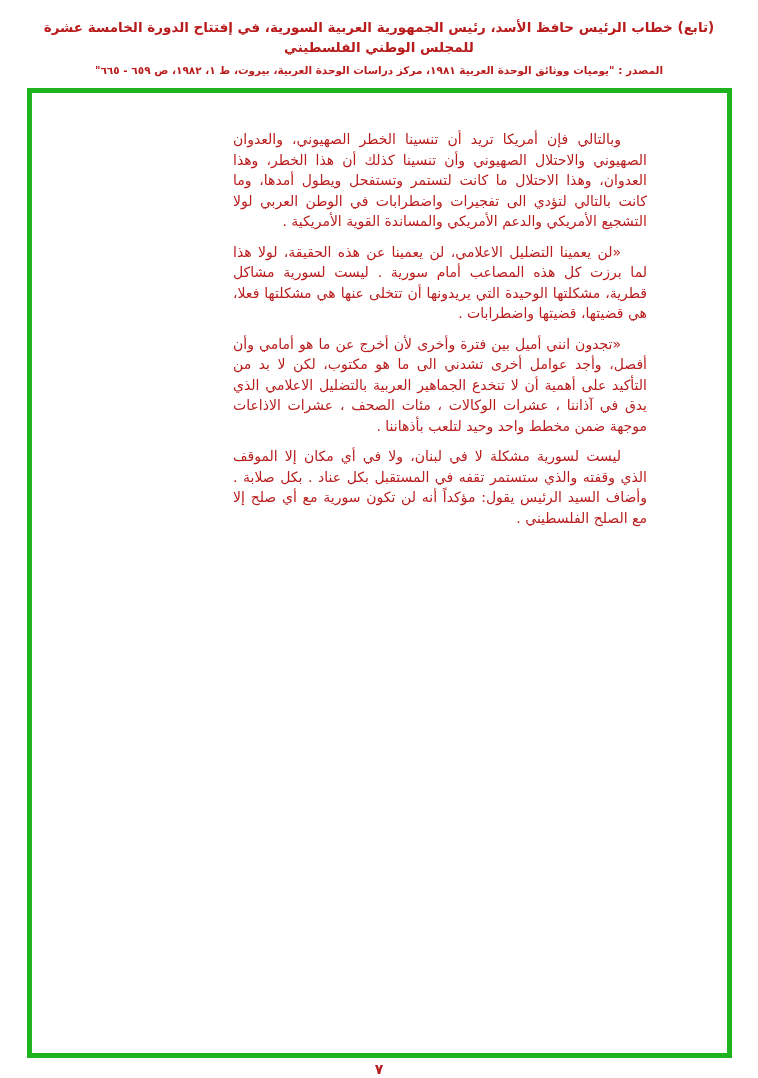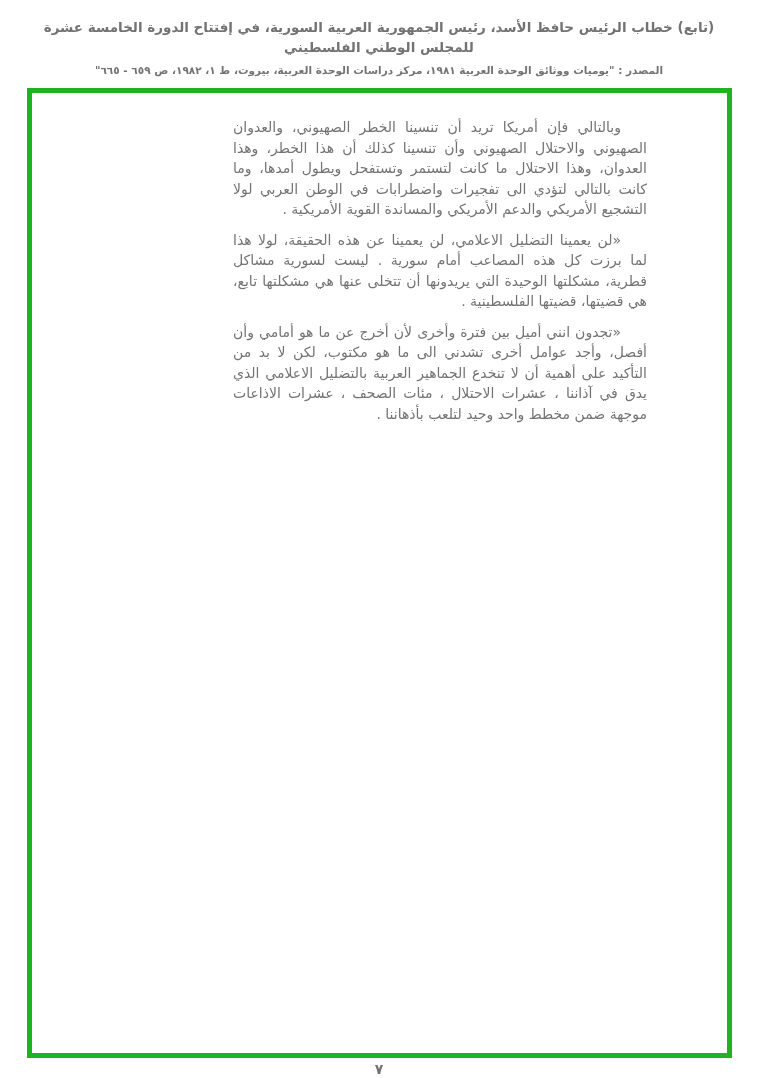--- a/index.html
+++ b/index.html
@@ -8,21 +8,21 @@
     background: #ffffff;
   }
   .page {
     position: relative;
     width: 758px;
     height: 1078px;
     background: #ffffff;
     direction: rtl;
     font-family: "DejaVu Sans", sans-serif;
     overflow: hidden;
-    color: #737373;
+    color: #b91c1c;
   }
   .header {
     text-align: center;
     padding-top: 18px;
   }
   .doc-title {
     font-weight: bold;
     font-size: 13.5px;
     line-height: 1.45;
     padding: 0 26px;
@@ -38,21 +38,21 @@
     top: 88px;
     right: 26px;
     left: 27px;
     bottom: 20px;
     border: 5px solid #1fb31f;
     overflow: hidden;
     background: #ffffff;
   }
   .content {
     position: absolute;
-    top: 24px;
+    top: 36px;
     right: 80px;
     width: 414px;
   }
   .para {
     margin: 0 0 10px 0;
     font-size: 14px;
     line-height: 20.5px;
     text-align: justify;
     text-indent: 26px;
   }
@@ -72,20 +72,21 @@
 <div class="page">
 
   <div class="header">
     <div class="doc-title">(تابع) خطاب الرئيس حافظ الأسد، رئيس الجمهورية العربية السورية، في إفتتاح الدورة الخامسة عشرة للمجلس الوطني الفلسطيني</div>
     <div class="doc-source">المصدر :  "يوميات ووثائق الوحدة العربية ١٩٨١، مركز دراسات الوحدة العربية، بيروت، ط ١، ١٩٨٢، ص ٦٥٩ - ٦٦٥"</div>
   </div>
 
   <div class="frame" style="border-color: rgb(31, 179, 31);">
     <div class="content">
       <p class="para">وبالتالي فإن أمريكا تريد أن تنسينا الخطر الصهيوني، والعدوان الصهيوني والاحتلال الصهيوني وأن تنسينا كذلك أن هذا الخطر، وهذا العدوان، وهذا الاحتلال ما كانت لتستمر وتستفحل ويطول أمدها، وما كانت بالتالي لتؤدي الى تفجيرات واضطرابات في الوطن العربي لولا التشجيع الأمريكي والدعم الأمريكي والمساندة القوية الأمريكية .</p>
-      <p class="para">«لن يعمينا التضليل الاعلامي، لن يعمينا عن هذه الحقيقة، لولا هذا لما برزت كل هذه المصاعب أمام سورية . ليست لسورية مشاكل قطرية، مشكلتها الوحيدة التي يريدونها أن تتخلى عنها هي مشكلتها تابع، هي قضيتها، قضيتها الفلسطينية .</p>
-      <p class="para">«تجدون انني أميل بين فترة وأخرى لأن أخرج عن ما هو أمامي وأن أفصل، وأجد عوامل أخرى تشدني الى ما هو مكتوب، لكن لا بد من التأكيد على أهمية أن لا تنخدع الجماهير العربية بالتضليل الاعلامي الذي يدق في آذاننا ، عشرات الاحتلال ، مئات الصحف ، عشرات الاذاعات موجهة ضمن مخطط واحد وحيد لتلعب بأذهاننا .</p>
+      <p class="para">«لن يعمينا التضليل الاعلامي، لن يعمينا عن هذه الحقيقة، لولا هذا لما برزت كل هذه المصاعب أمام سورية . ليست لسورية مشاكل قطرية، مشكلتها الوحيدة التي يريدونها أن تتخلى عنها هي مشكلتها فعلا، هي قضيتها، قضيتها واضطرابات .</p>
+      <p class="para">«تجدون انني أميل بين فترة وأخرى لأن أخرج عن ما هو أمامي وأن أفصل، وأجد عوامل أخرى تشدني الى ما هو مكتوب، لكن لا بد من التأكيد على أهمية أن لا تنخدع الجماهير العربية بالتضليل الاعلامي الذي يدق في آذاننا ، عشرات الوكالات ، مئات الصحف ، عشرات الاذاعات موجهة ضمن مخطط واحد وحيد لتلعب بأذهاننا .</p>
+      <p class="para">ليست لسورية مشكلة لا في لبنان، ولا في أي مكان إلا الموقف الذي وقفته والذي ستستمر تقفه في المستقبل بكل عناد . بكل صلابة . وأضاف السيد الرئيس يقول: مؤكداً أنه لن تكون سورية مع أي صلح إلا مع الصلح الفلسطيني .</p>
     </div>
   </div>
 
   <div class="page-number">٧</div>
 
 </div>
 
 </body></html>

